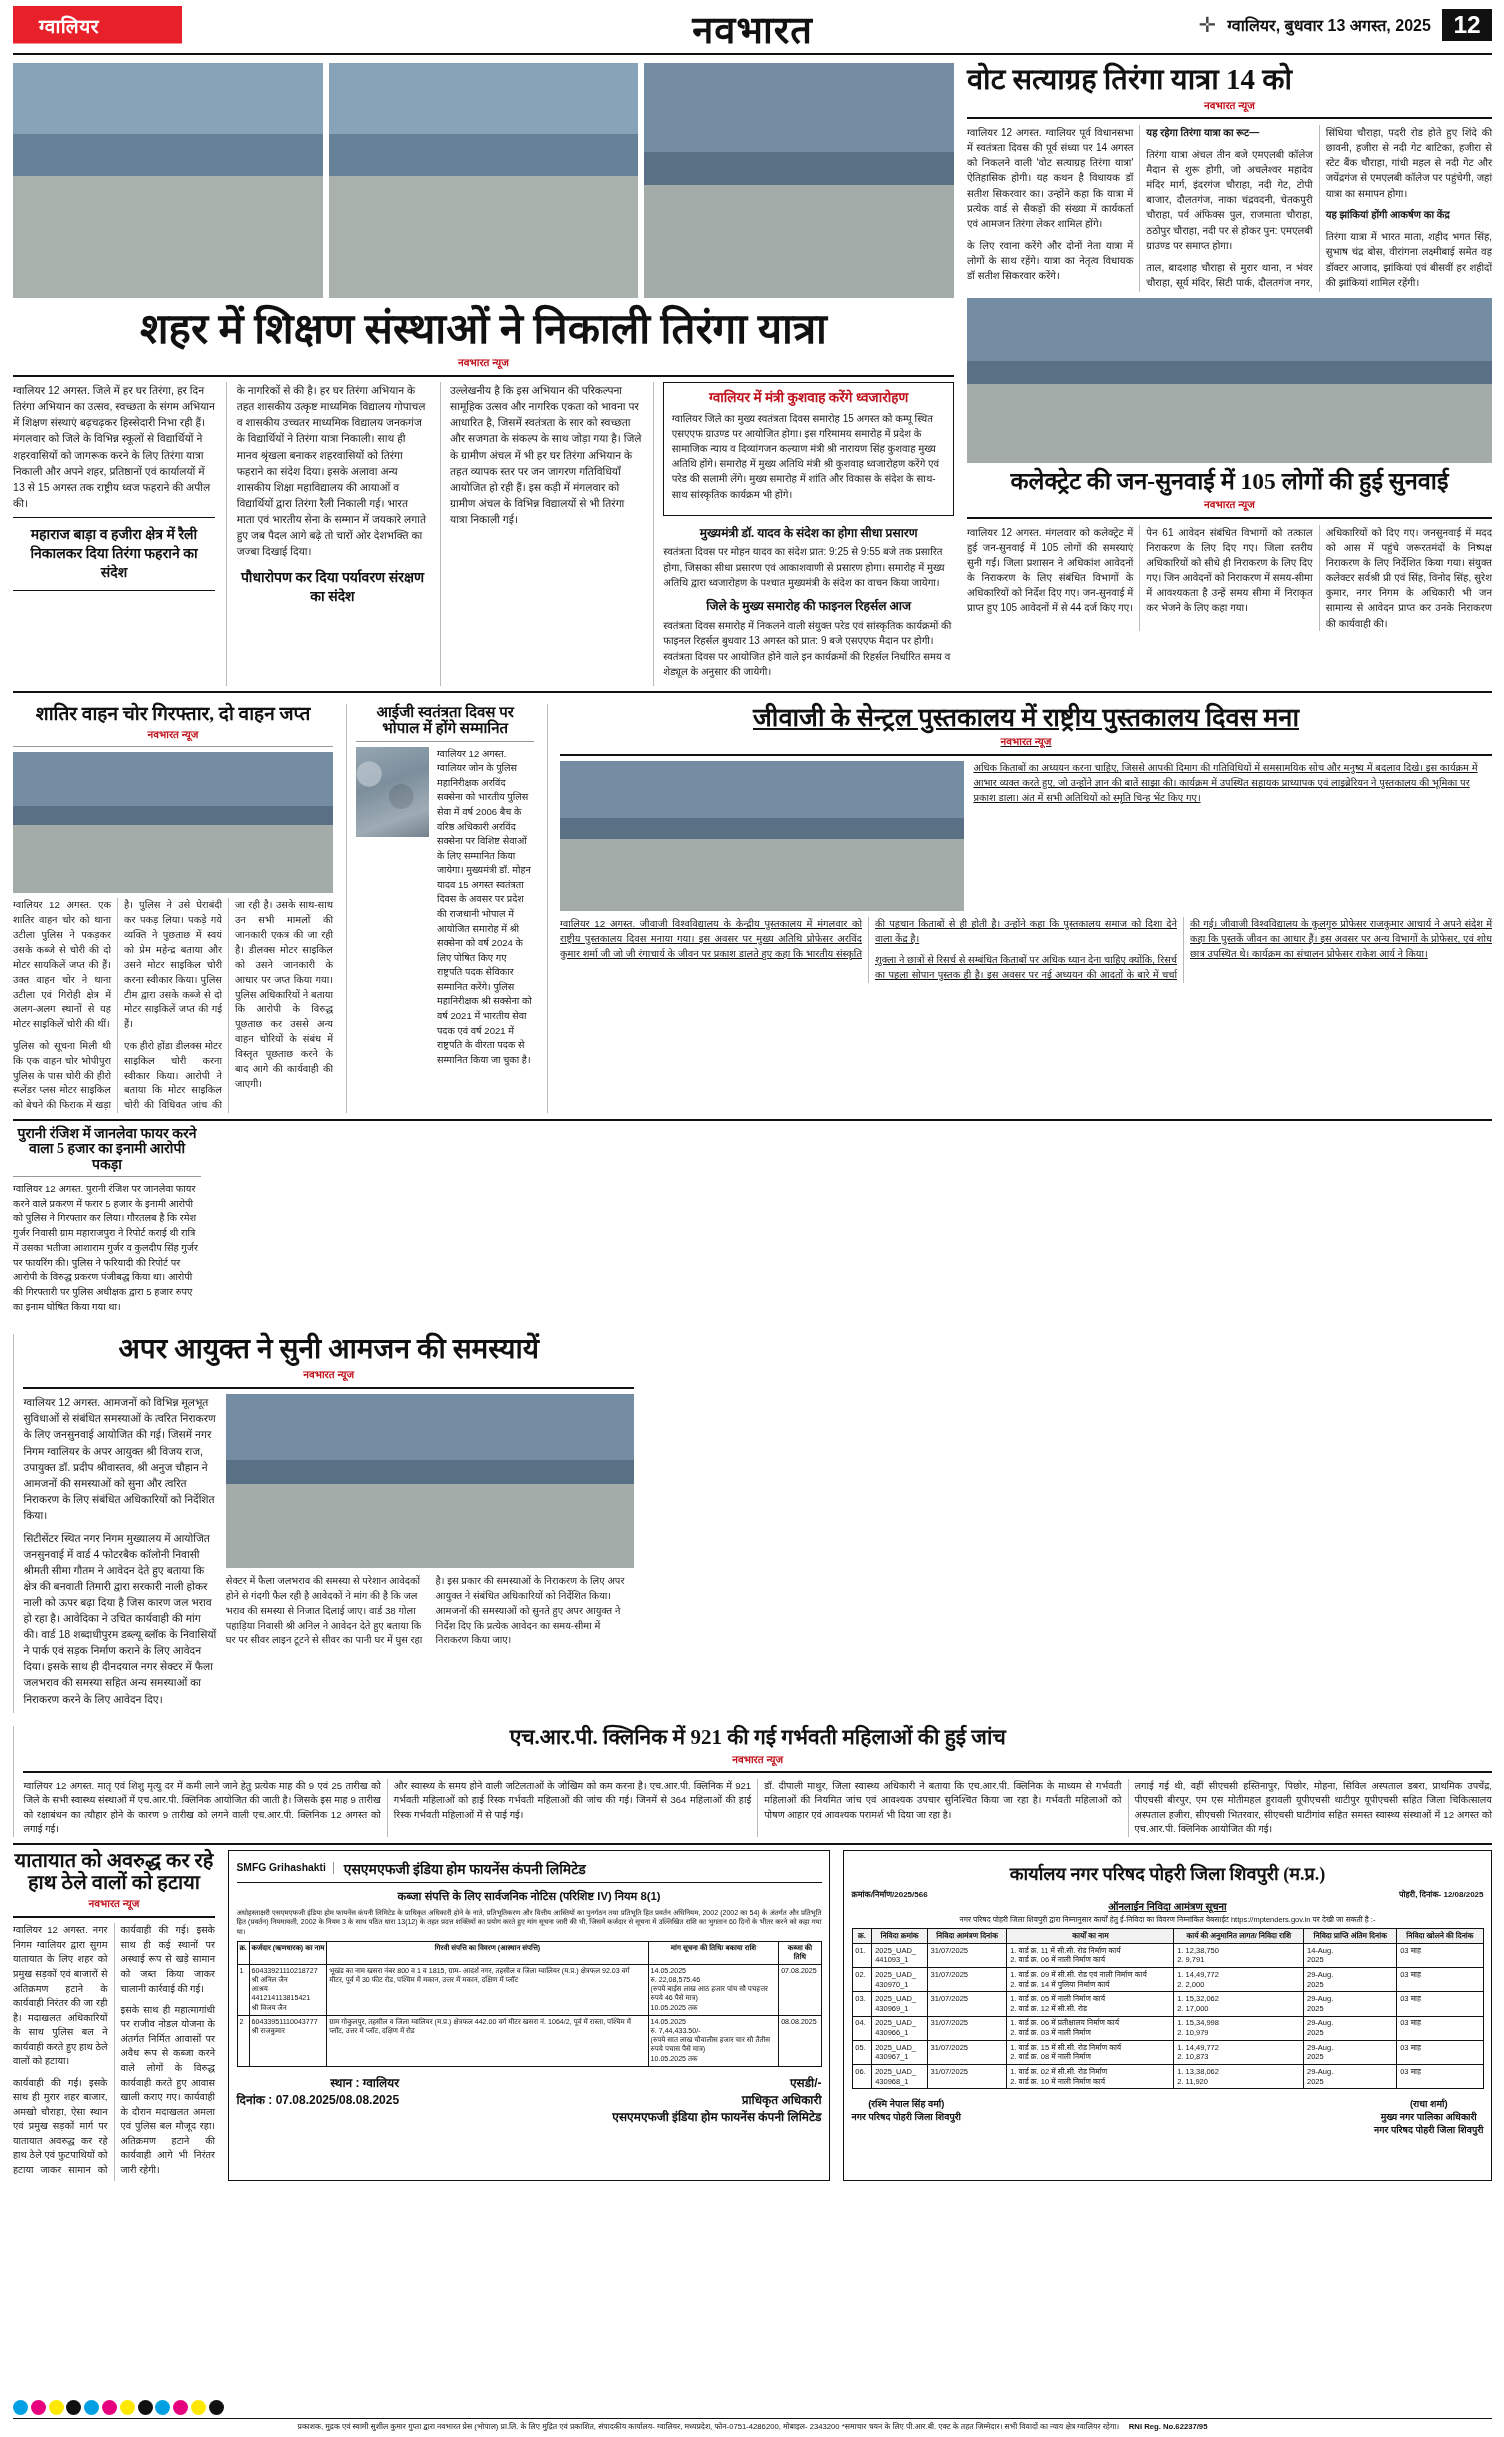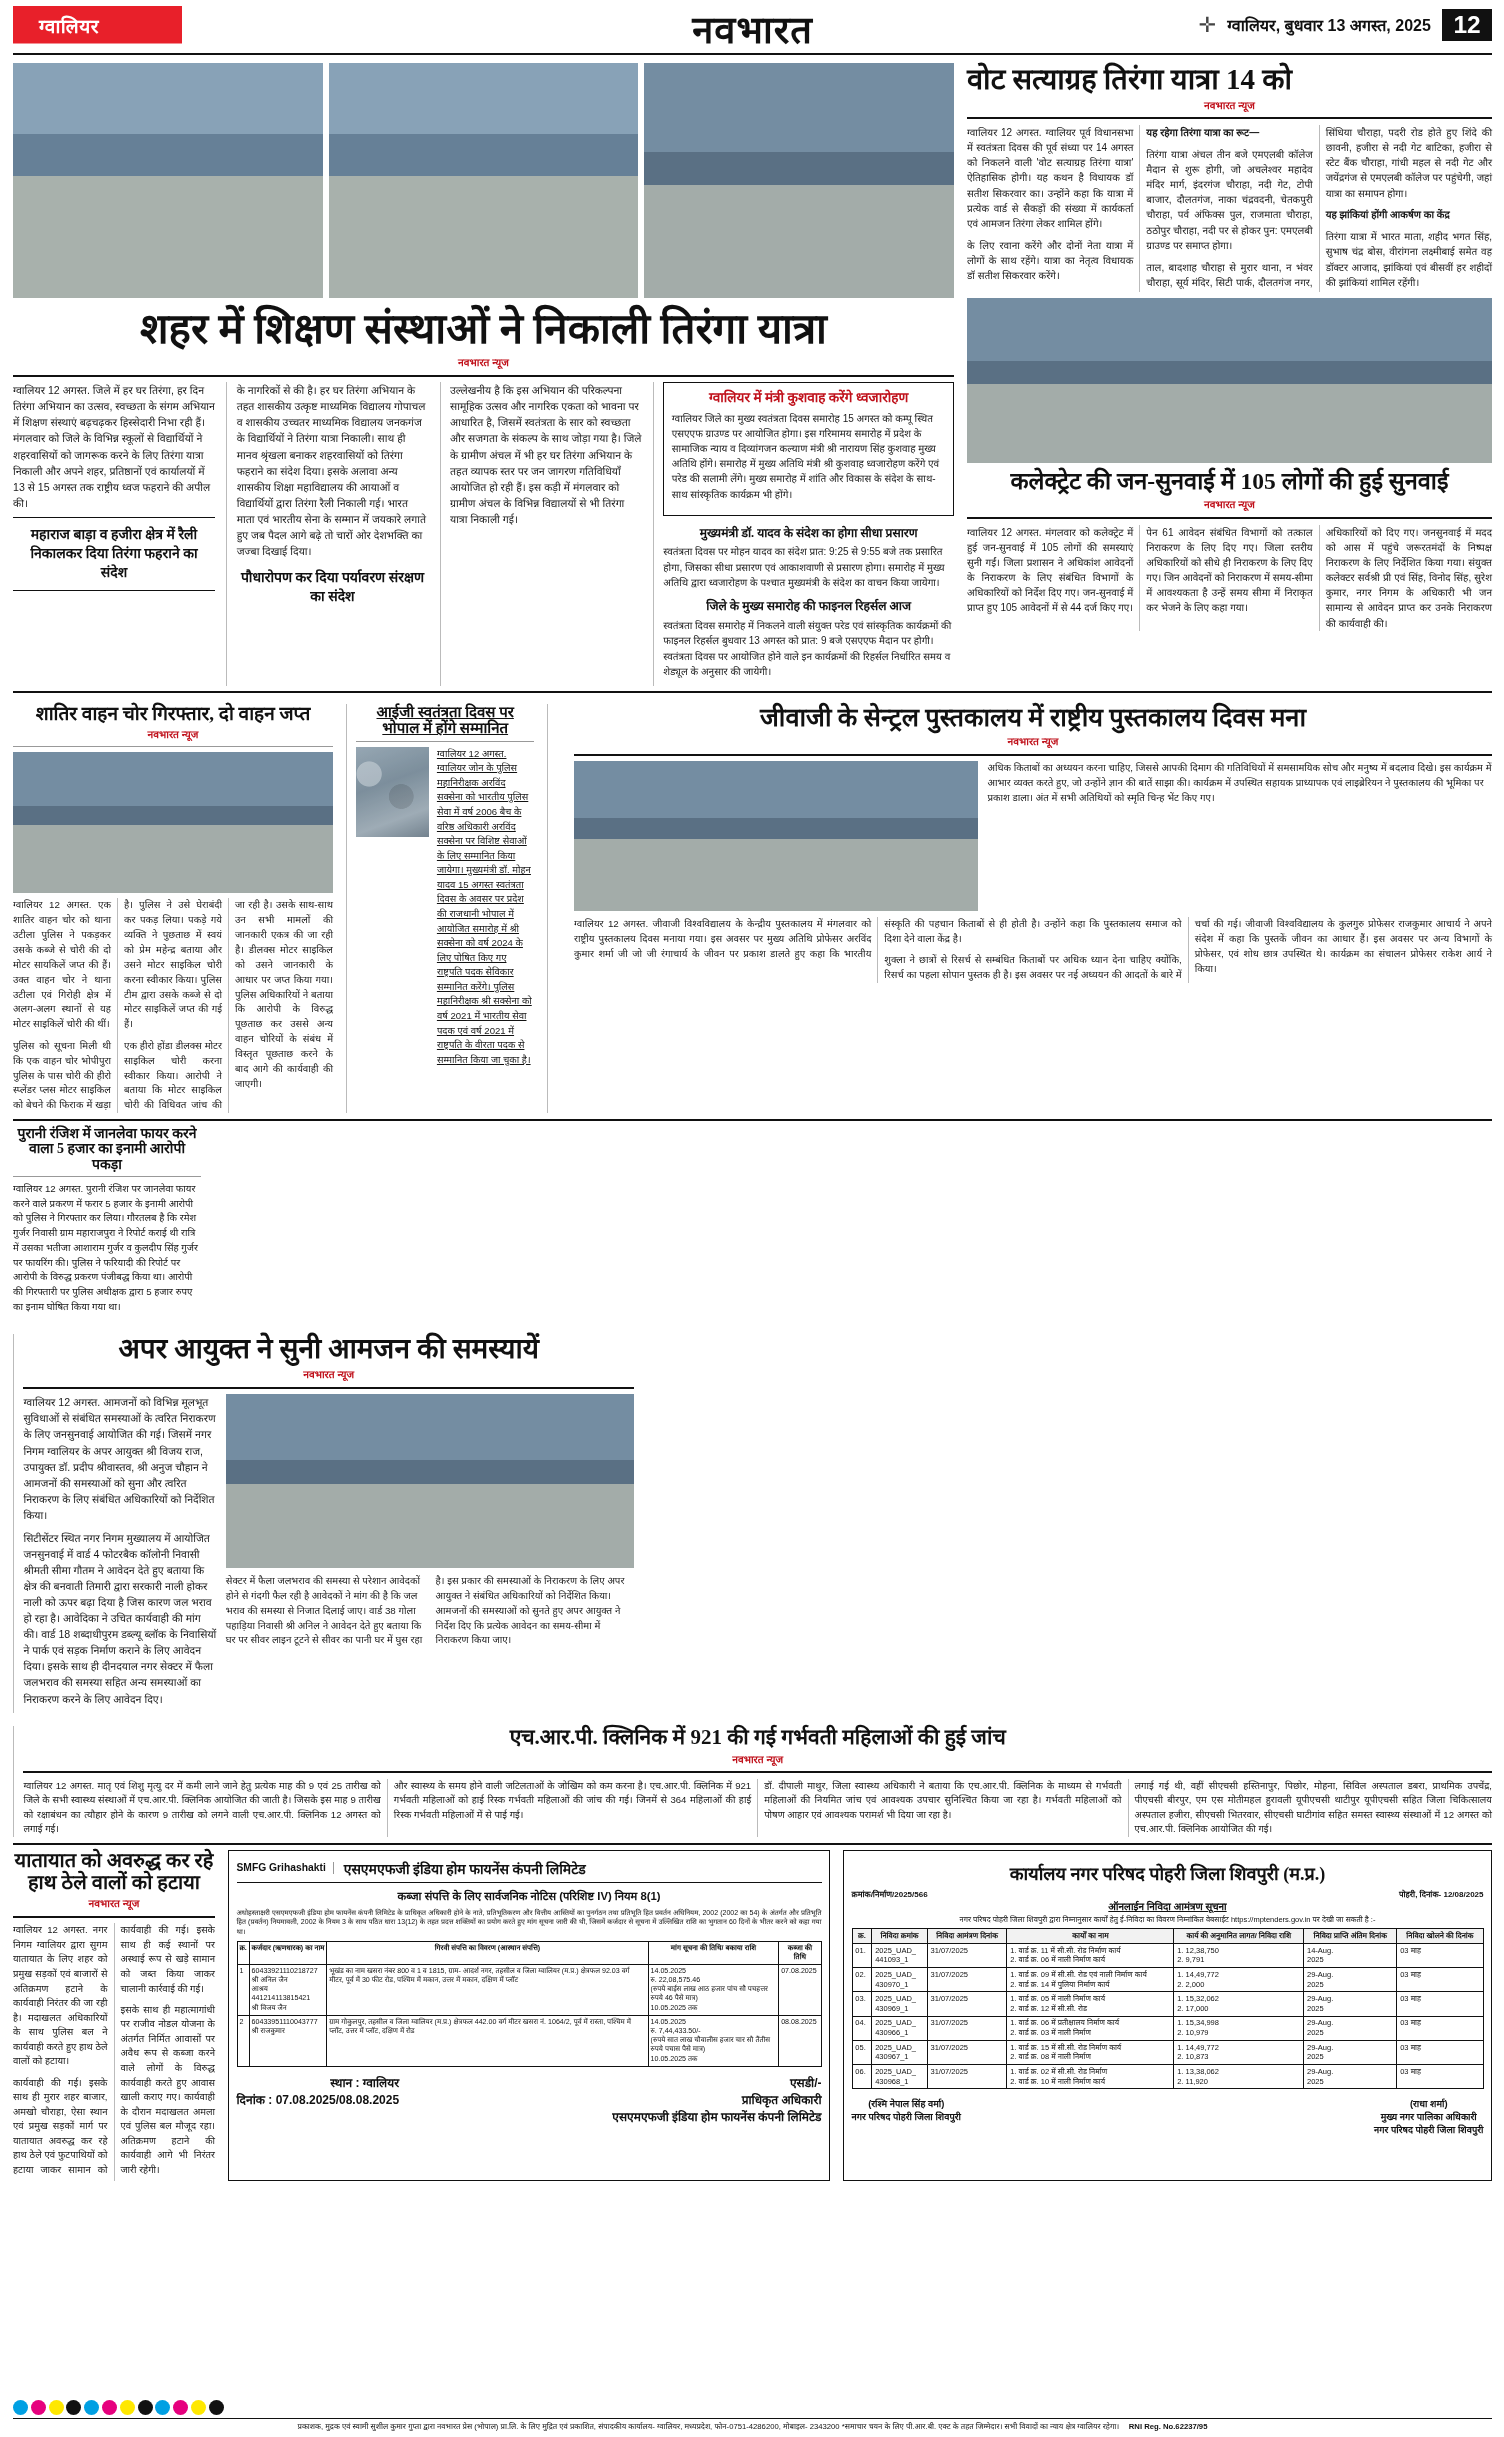--- a/index.html
+++ b/index.html
@@ -219,32 +219,32 @@
       <div class="byline">नवभारत न्यूज</div>
       <div class="thin"></div>
       <div class="photo people" style="height:141px; margin-bottom:5.6px;"></div>
       <div class="cols r3 body-txt" style="font-size:9.8px">
         <p>ग्वालियर 12 अगस्त. एक शातिर वाहन चोर को थाना उटीला पुलिस ने पकड़कर उसके कब्जे से चोरी की दो मोटर सायकिलें जप्त की हैं। उक्त वाहन चोर ने थाना उटीला एवं गिरोही क्षेत्र में अलग-अलग स्थानों से यह मोटर साइकिलें चोरी की थीं।</p>
         <p>पुलिस को सूचना मिली थी कि एक वाहन चोर भोपीपुरा पुलिस के पास चोरी की हीरो स्प्लेंडर प्लस मोटर साइकिल को बेचने की फिराक में खड़ा है। पुलिस ने उसे घेराबंदी कर पकड़ लिया। पकड़े गये व्यक्ति ने पुछताछ में स्वयं को प्रेम महेन्द्र बताया और उसने मोटर साइकिल चोरी करना स्वीकार किया। पुलिस टीम द्वारा उसके कब्जे से दो मोटर साइकिलें जप्त की गई हैं।</p>
         <p>एक हीरो होंडा डीलक्स मोटर साइकिल चोरी करना स्वीकार किया। आरोपी ने बताया कि मोटर साइकिल चोरी की विधिवत जांच की जा रही है। उसके साथ-साथ उन सभी मामलों की जानकारी एकत्र की जा रही है। डीलक्स मोटर साइकिल को उसने जानकारी के आधार पर जप्त किया गया। पुलिस अधिकारियों ने बताया कि आरोपी के विरुद्ध पूछताछ कर उससे अन्य वाहन चोरियों के संबंध में विस्तृत पूछताछ करने के बाद आगे की कार्यवाही की जाएगी।</p>
       </div>
     </div>
 
-    <div style="width:188px; border-left:0.9px solid #bbb; padding-left:9.4px;text-decoration:underline;">
+    <div style="width:188px; border-left:0.9px solid #bbb; padding-left:9.4px;">
       <div class="hl" style="font-size:15px; text-align:center;">आईजी स्वतंत्रता दिवस पर भोपाल में होंगे सम्मानित</div>
       <div class="thin"></div>
       <div style="display:flex; gap:7.5px;">
         <div class="photo" style="width:73px;height:90px;flex:none;"></div>
         <div class="body-txt" style="font-size:9.6px">
           <p>ग्वालियर 12 अगस्त. ग्वालियर जोन के पुलिस महानिरीक्षक अरविंद सक्सेना को भारतीय पुलिस सेवा में वर्ष 2006 बैच के वरिष्ठ अधिकारी अरविंद सक्सेना पर विशिष्ट सेवाओं के लिए सम्मानित किया जायेगा। मुख्यमंत्री डॉ. मोहन यादव 15 अगस्त स्वतंत्रता दिवस के अवसर पर प्रदेश की राजधानी भोपाल में आयोजित समारोह में श्री सक्सेना को वर्ष 2024 के लिए पोषित किए गए राष्ट्रपति पदक सेविकार सम्मानित करेंगे। पुलिस महानिरीक्षक श्री सक्सेना को वर्ष 2021 में भारतीय सेवा पदक एवं वर्ष 2021 में राष्ट्रपति के वीरता पदक से सम्मानित किया जा चुका है।</p>
         </div>
       </div>
     </div>
 
-    <div style="flex:1; border-left:0.9px solid #bbb; padding-left:26px;">
+    <div style="flex:1; border-left:0.9px solid #bbb; padding-left:12px;text-decoration:underline;">
       <div class="hl" style="font-size:25.4px; text-align:center;">जीवाजी के सेन्ट्रल पुस्तकालय में राष्ट्रीय पुस्तकालय दिवस मना</div>
       <div class="byline">नवभारत न्यूज</div>
       <div class="rule"></div>
       <div style="display:flex; gap:9.4px;">
         <div class="photo people" style="width:404px; height:150px; flex:none;"></div>
         <div class="body-txt" style="font-size:9.8px; column-count:1;">
           <p>अधिक किताबों का अध्ययन करना चाहिए, जिससे आपकी दिमाग की गतिविधियों में समसामयिक सोच और मनुष्य में बदलाव दिखे। इस कार्यक्रम में आभार व्यक्त करते हुए, जो उन्होंने ज्ञान की बातें साझा की। कार्यक्रम में उपस्थित सहायक प्राध्यापक एवं लाइब्रेरियन ने पुस्तकालय की भूमिका पर प्रकाश डाला। अंत में सभी अतिथियों को स्मृति चिन्ह भेंट किए गए।</p>
         </div>
       </div>
       <div class="cols r3 body-txt" style="font-size:9.8px; margin-top:5.6px;">

